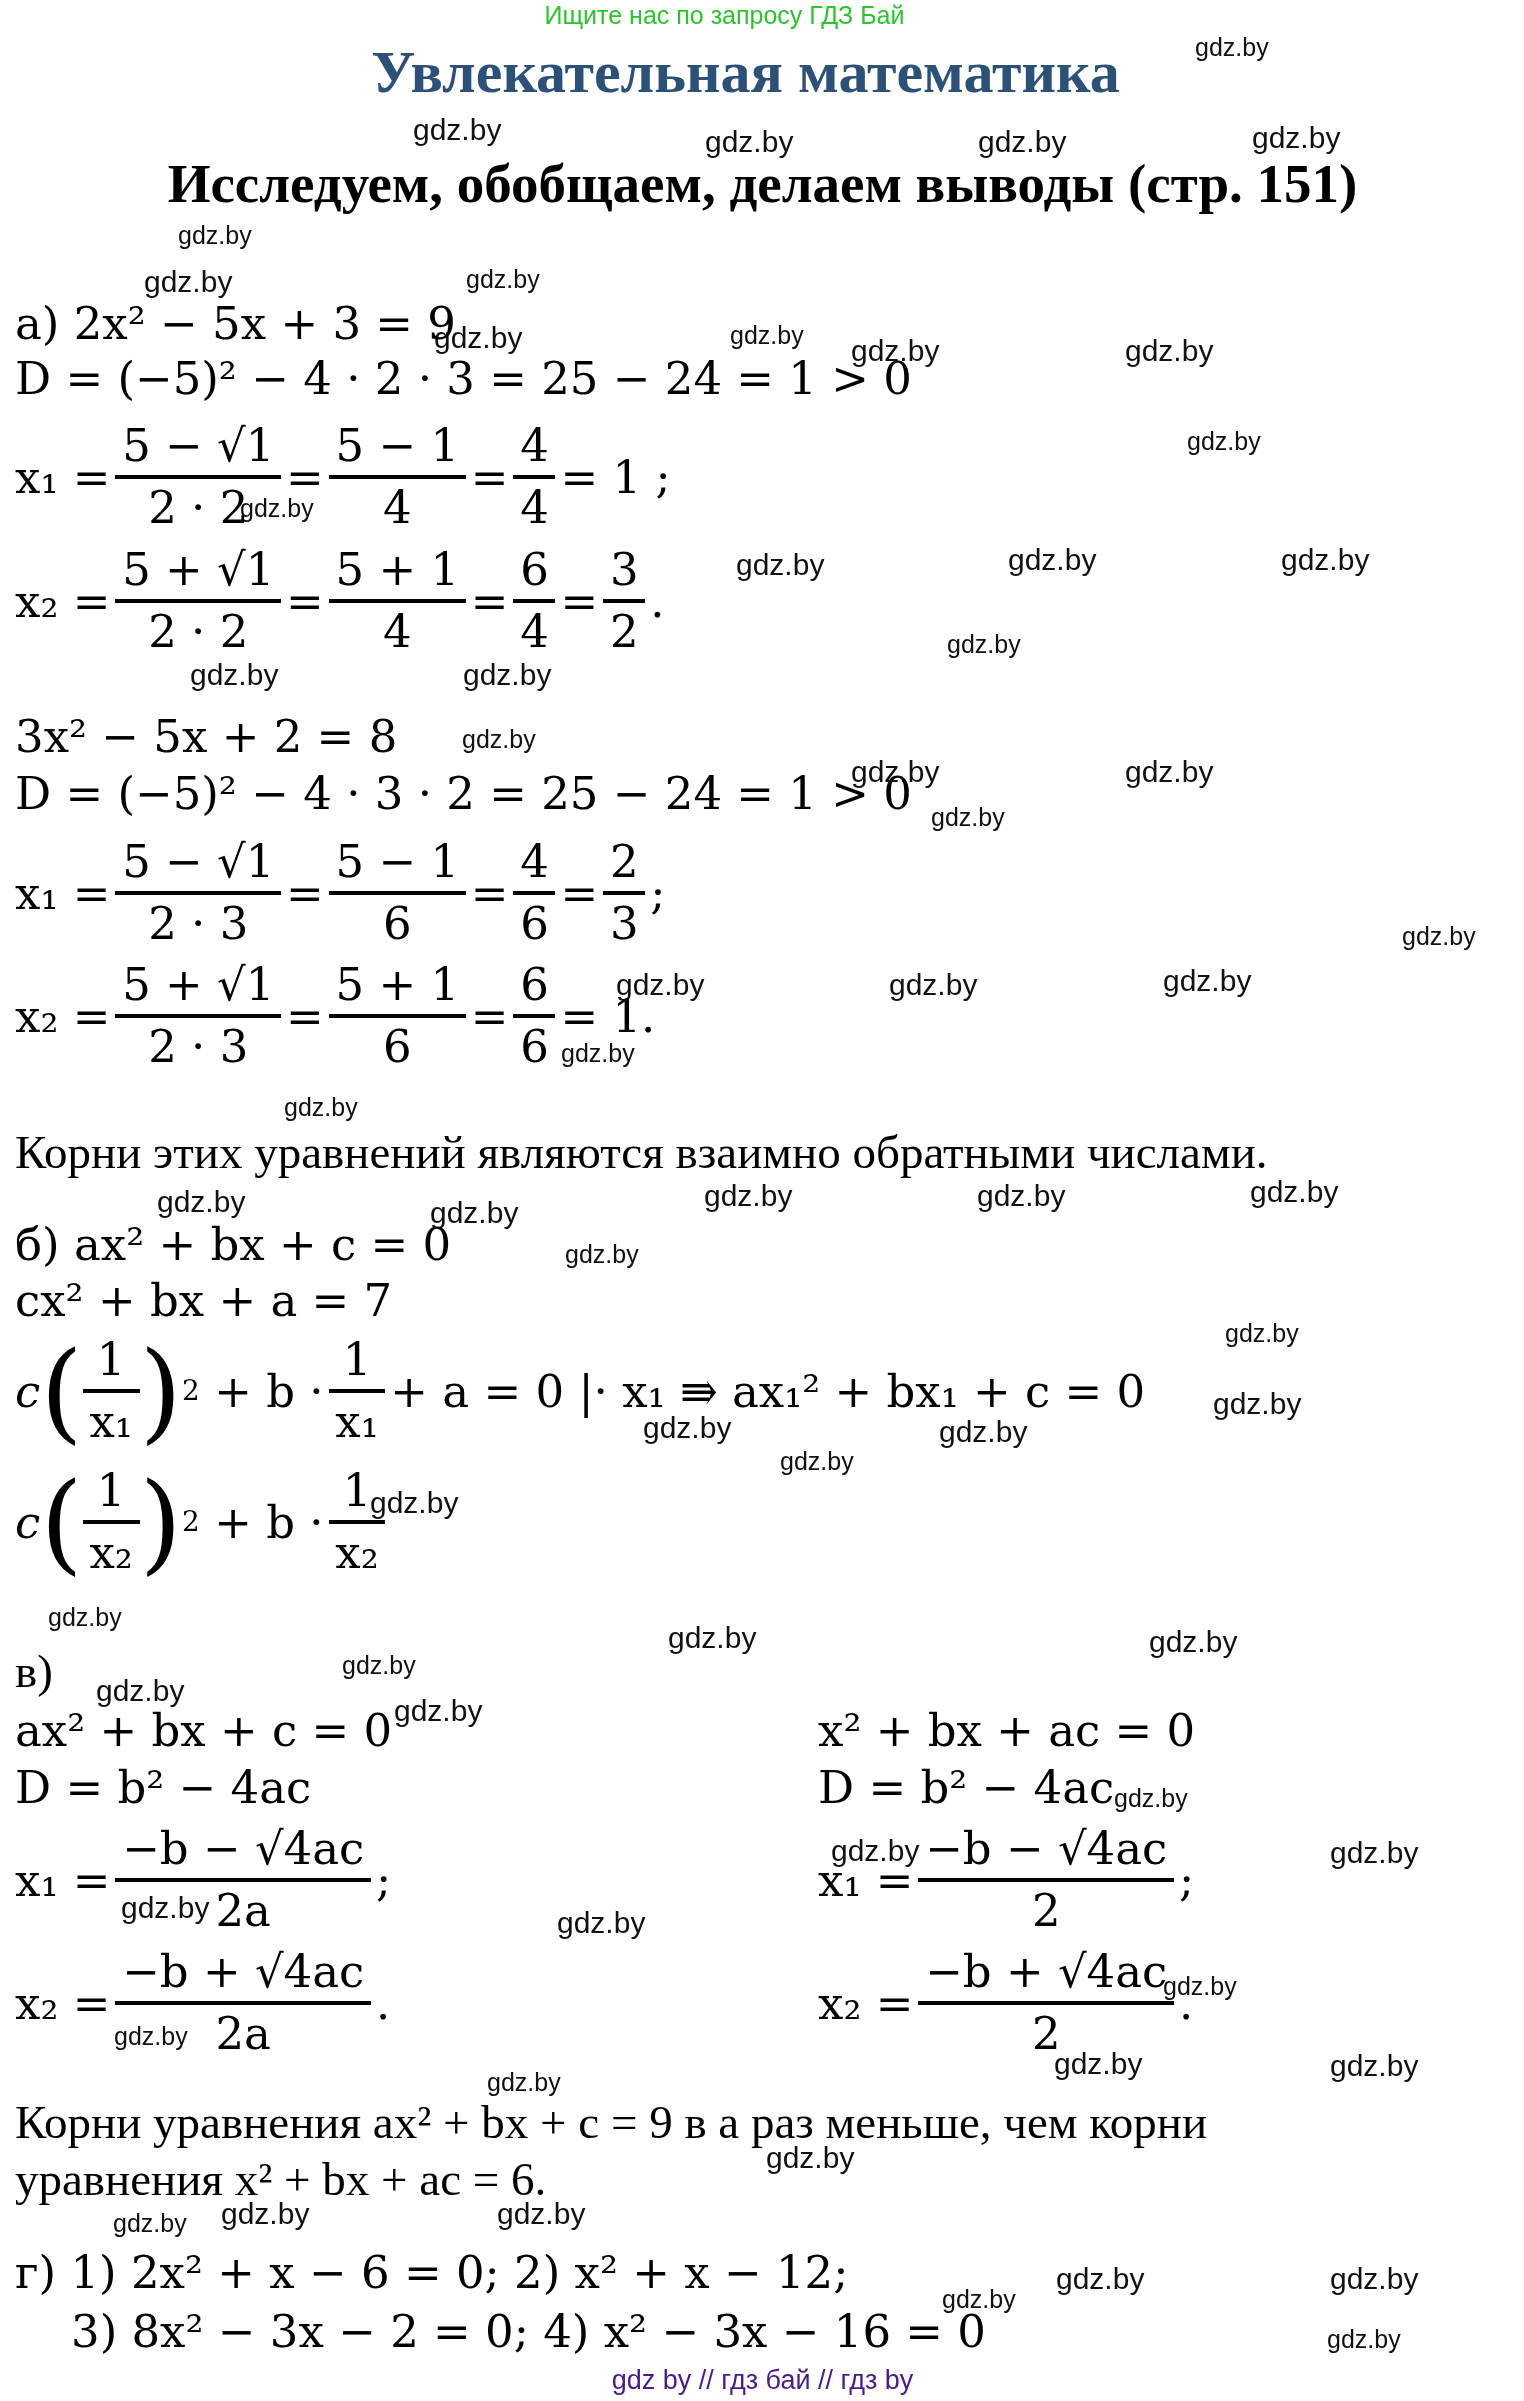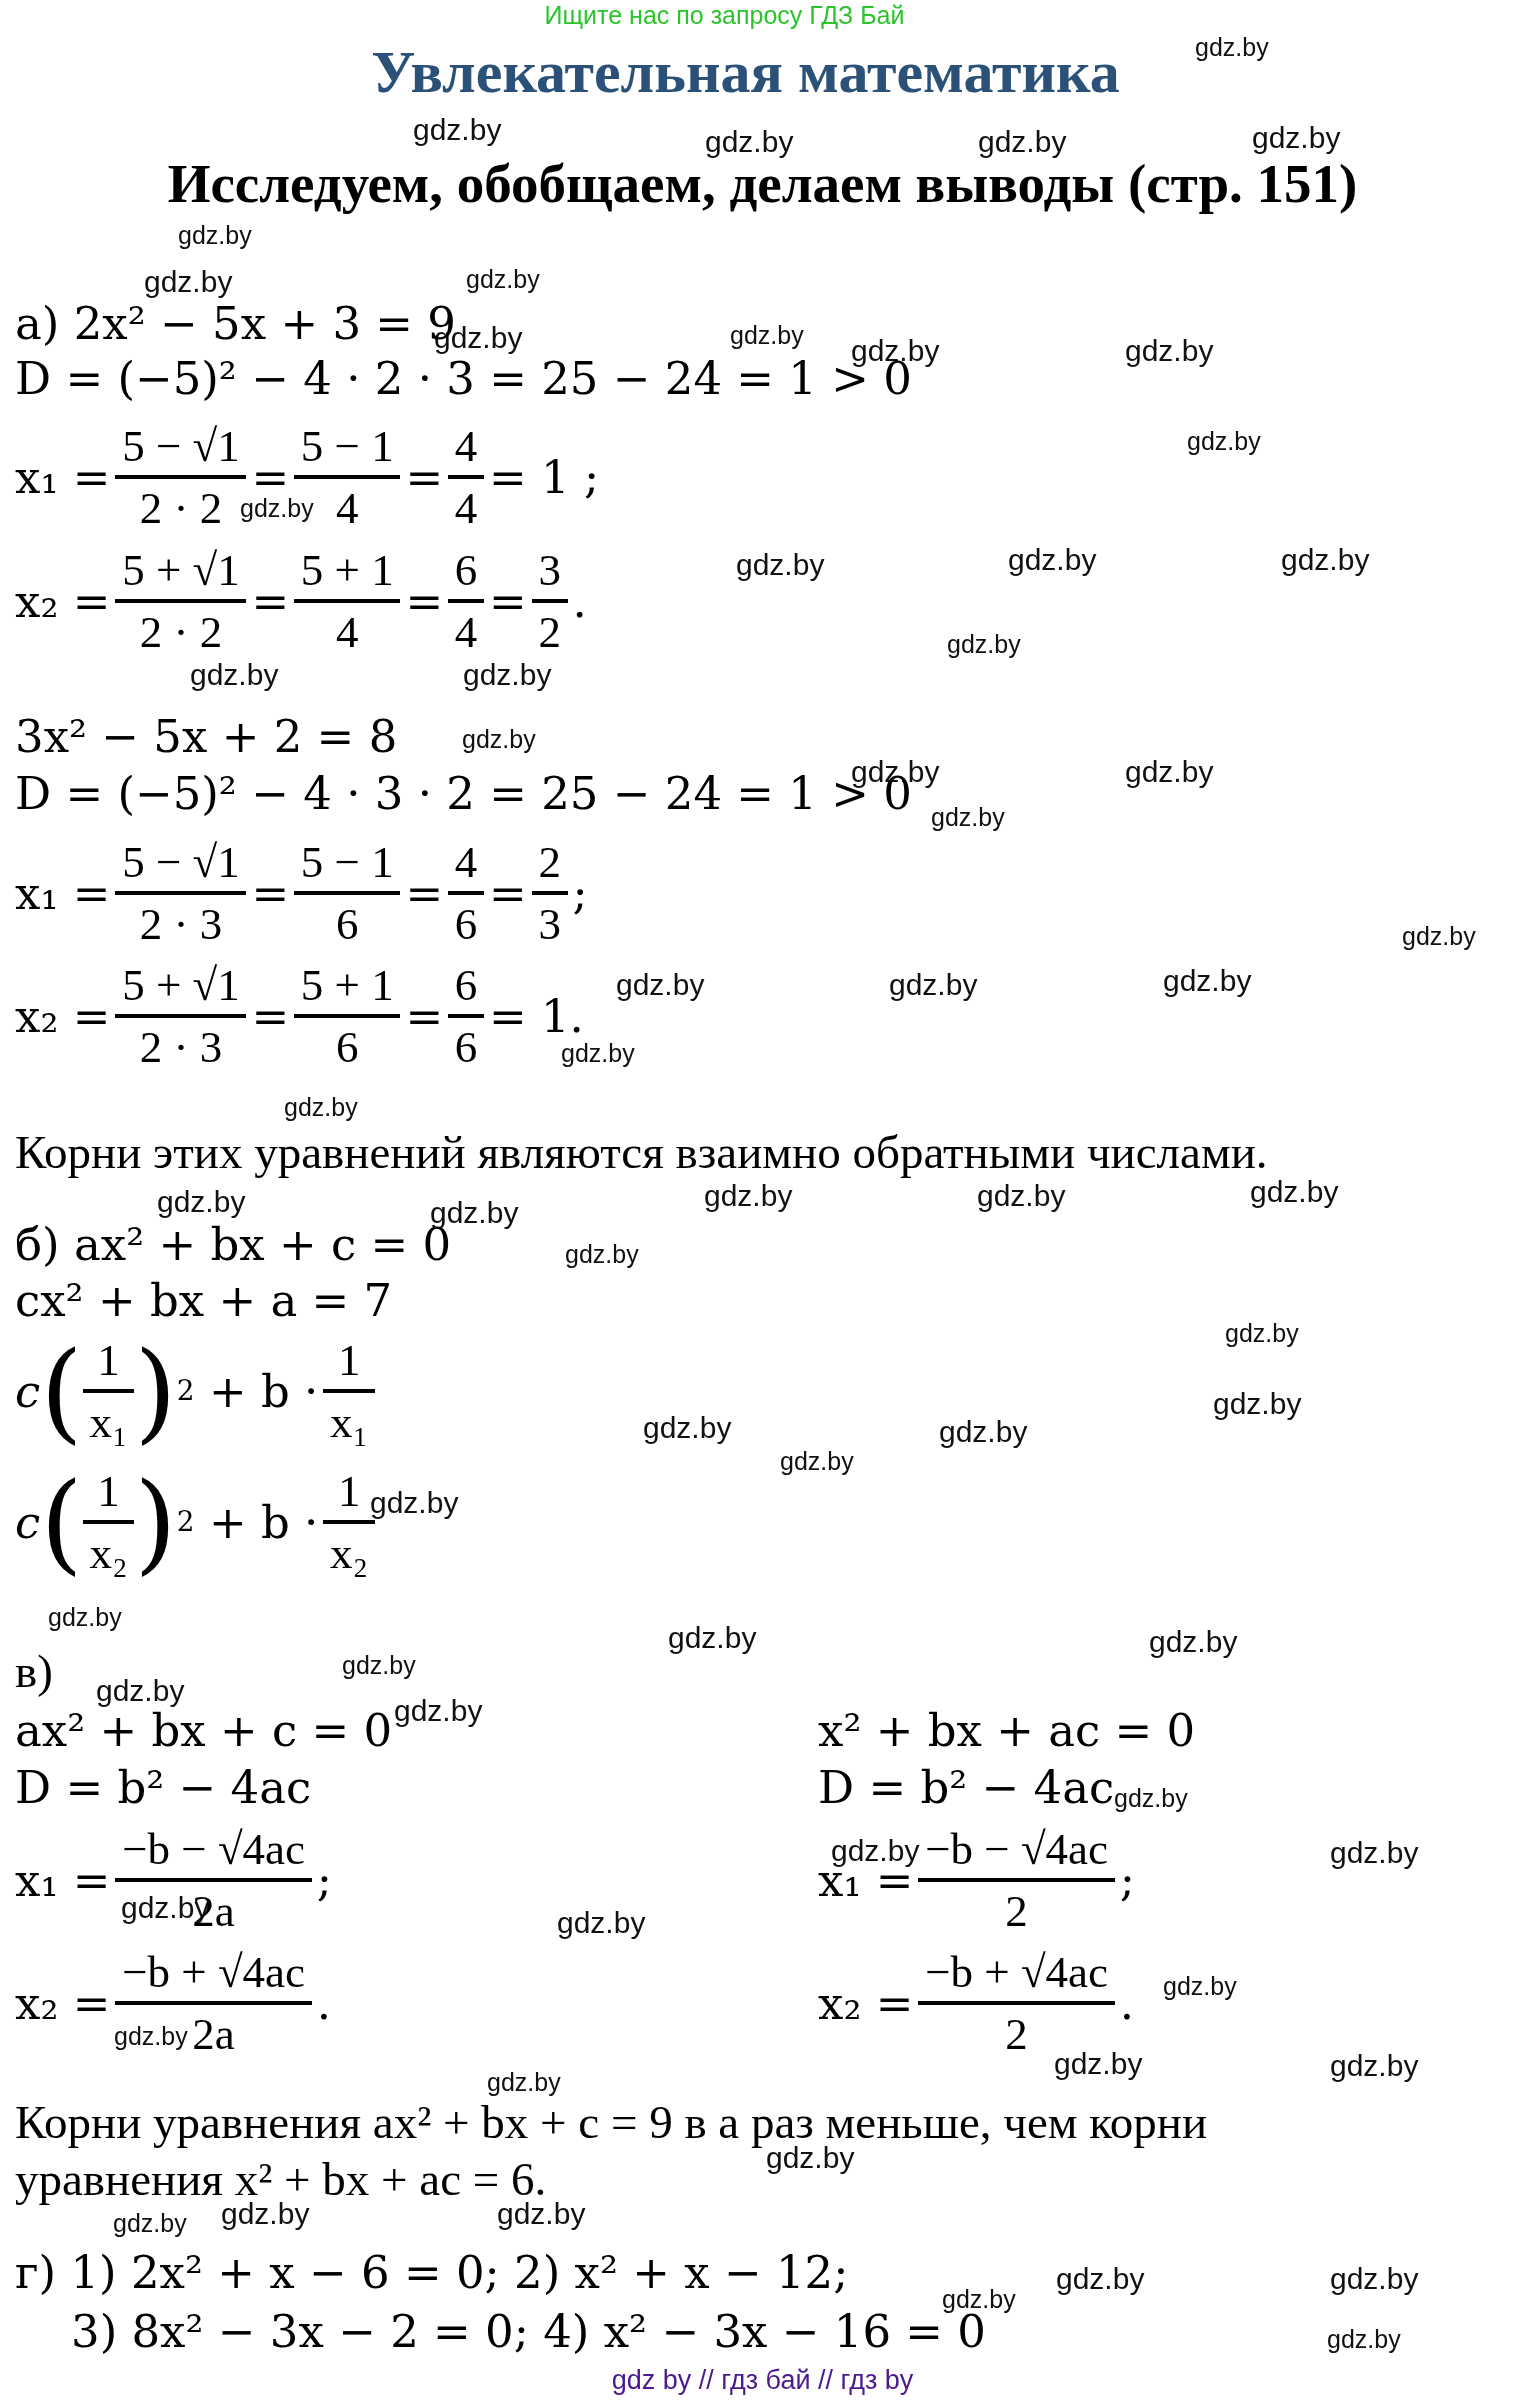--- a/index.html
+++ b/index.html
@@ -12,21 +12,21 @@
          font-family:"Liberation Serif", serif; font-weight:bold; font-size:60px; line-height:75px; }
   .subtitle { top:146px; left:0; width:1525px; text-align:center; color:#000;
          font-family:"Liberation Serif", serif; font-weight:bold; font-size:55px; line-height:75px; }
   .wm { color:#111; font-family:"Liberation Sans", sans-serif; font-size:30px; }
   .wm.sm { font-size:25px; }
   .math { font-family:"DejaVu Serif", serif; font-size:45px; line-height:55px; }
   .math i { font-style:italic; }
   .text { font-family:"Liberation Serif", serif; font-size:47px; line-height:55px; }
   sup { font-size:0.62em; vertical-align:0.7em; line-height:0; }
   .frac { display:inline-flex; flex-direction:column; align-items:center; vertical-align:middle;
-         margin:0 5px;font-family:Liberation Serif, serif; }
+         margin:0 5px; }
   .frac .num { padding:0 6.7px; line-height:58px; }
   .frac .bar { align-self:stretch; height:4.2px; background:#000; }
   .frac .den { padding:0 6.7px; line-height:58px; }
   .paren { font-size:109px; line-height:1; vertical-align:middle; font-weight:200; }
   .footer { top:2365px; left:0; width:1525px; text-align:center; color:#4b1a8c;
          font-family:"Liberation Sans", sans-serif; font-size:27px; }
   .row { display:flex; align-items:center; }
 </style>
 </head>
 <body>
@@ -214,20 +214,21 @@
       <span class="num">1</span>
       <span class="bar"></span>
       <span class="den">x₁</span>
     </span><span class="paren">)</span><sup style="vertical-align:1.6em">2</sup>&nbsp;
   <span>+ b ·</span>
   <span class="frac">
       <span class="num">1</span>
       <span class="bar"></span>
       <span class="den">x₁</span>
     </span>
+  <span>+ a = 0  |· x₁ ⇛ ax₁² + bx₁ + c = 0</span>
 </div>
 
 <div class="abs math row" style="left:15px;top:1462px">
   <i>c</i><span class="paren">(</span><span class="frac" style="margin:0">
       <span class="num">1</span>
       <span class="bar"></span>
       <span class="den">x₂</span>
     </span><span class="paren">)</span><sup style="vertical-align:1.6em">2</sup>&nbsp;
   <span>+ b ·</span>
   <span class="frac">

